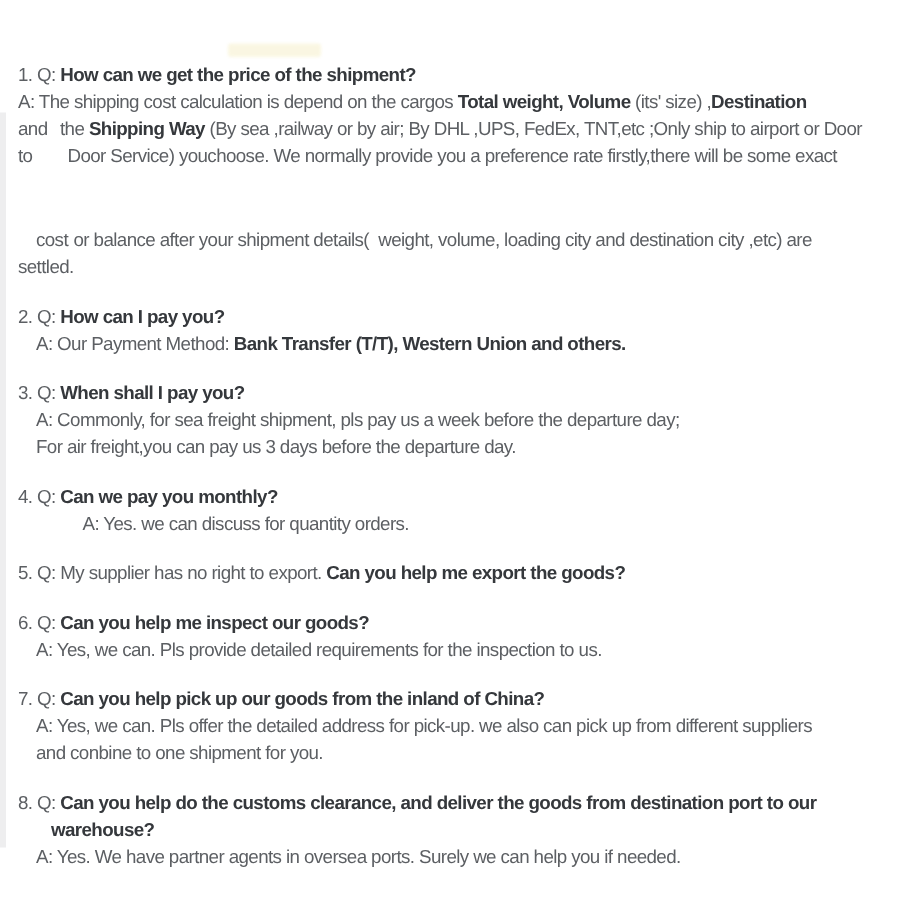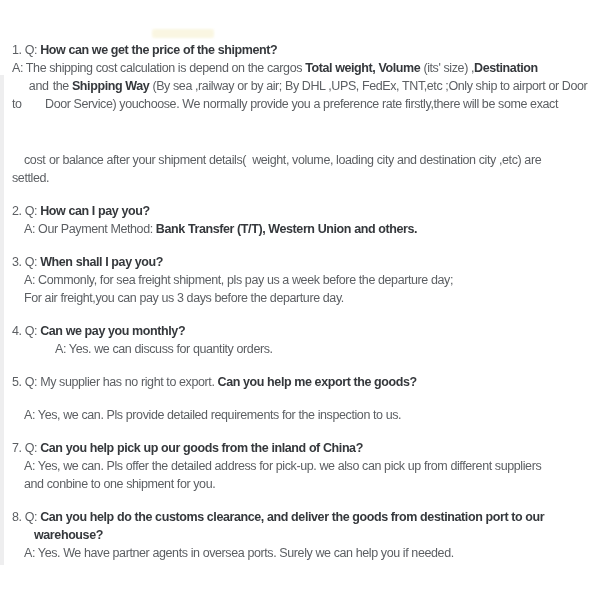--- a/index.html
+++ b/index.html
@@ -58,21 +58,21 @@
 </head>
 <body>
 
 <div class="scroll-strip"></div>
 <div class="artifact"></div>
 
 <div class="content" id="faq-list">
     <div class="faq-item">
       <div class="line" style="padding-left: 12px;"><span>1. Q: </span><span class="b">How can we get the price of the shipment?</span></div>
       <div class="line" style="padding-left: 12px;"><span>A: The shipping cost calculation is depend on the cargos </span><span class="b">Total weight, Volume</span><span> (its' size) ,</span><span class="b">Destination</span></div>
-      <div class="line" style="padding-left: 12px; text-align: center;"><span class="hang" style="width: 28px;">and</span><span>the </span><span class="b">Shipping Way</span><span> (By sea ,railway or by air; By DHL ,UPS, FedEx, TNT,etc ;Only ship to airport or Door</span></div>
+      <div class="line" style="padding-left: 12px;"><span class="hang" style="width: 28px;">and</span><span>the </span><span class="b">Shipping Way</span><span> (By sea ,railway or by air; By DHL ,UPS, FedEx, TNT,etc ;Only ship to airport or Door</span></div>
       <div class="line" style="padding-left: 12px;"><span class="hang" style="width: 33px;">to</span><span>Door Service) youchoose. We normally provide you a preference rate firstly,there will be some exact</span></div>
       <div class="line" style="padding-left: 24px; margin-top: 38px;"><span class="hang" style="width: 25px;">cost</span><span>or balance after your shipment details(  weight, volume, loading city and destination city ,etc) are</span></div>
       <div class="line" style="padding-left: 12px;"><span>settled.</span></div>
     </div>
     <div class="faq-item">
       <div class="line" style="padding-left: 12px;"><span>2. Q: </span><span class="b">How can I pay you?</span></div>
       <div class="line" style="padding-left: 24px;"><span>A: Our Payment Method: </span><span class="b">Bank Transfer (T/T), Western Union and others.</span></div>
     </div>
     <div class="faq-item">
       <div class="line" style="padding-left: 12px;"><span>3. Q: </span><span class="b">When shall I pay you?</span></div>
@@ -80,20 +80,21 @@
       <div class="line" style="padding-left: 24px;"><span>For air freight,you can pay us 3 days before the departure day.</span></div>
     </div>
     <div class="faq-item">
       <div class="line" style="padding-left: 12px;"><span>4. Q: </span><span class="b">Can we pay you monthly?</span></div>
       <div class="line" style="padding-left: 24px; margin-left: 31px;"><span>A: Yes. we can discuss for quantity orders.</span></div>
     </div>
     <div class="faq-item">
       <div class="line" style="padding-left: 12px;"><span>5. Q: My supplier has no right to export. </span><span class="b">Can you help me export the goods?</span></div>
     </div>
     <div class="faq-item">
+      <div class="line" style="padding-left: 12px;"><span>6. Q: </span><span class="b">Can you help me inspect our goods?</span></div>
       <div class="line" style="padding-left: 24px;"><span>A: Yes, we can. Pls provide detailed requirements for the inspection to us.</span></div>
     </div>
     <div class="faq-item">
       <div class="line" style="padding-left: 12px;"><span>7. Q: </span><span class="b">Can you help pick up our goods from the inland of China?</span></div>
       <div class="line" style="padding-left: 24px;"><span>A: Yes, we can. Pls offer the detailed address for pick-up. we also can pick up from different suppliers</span></div>
       <div class="line" style="padding-left: 24px;"><span>and conbine to one shipment for you.</span></div>
     </div>
     <div class="faq-item">
       <div class="line" style="padding-left: 12px;"><span>8. Q: </span><span class="b">Can you help do the customs clearance, and deliver the goods from destination port to our</span></div>
       <div class="line" style="padding-left: 34px;"><span class="b">warehouse?</span></div>

